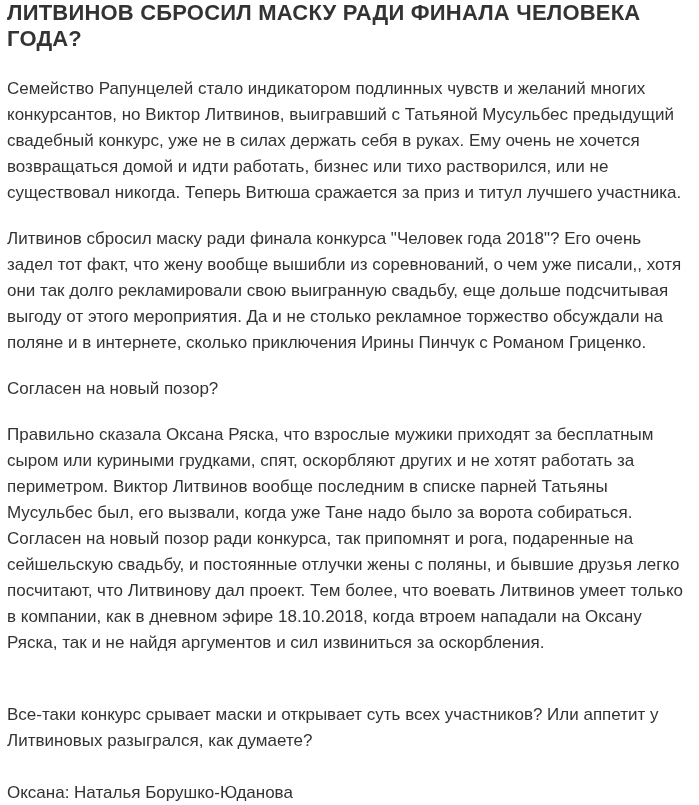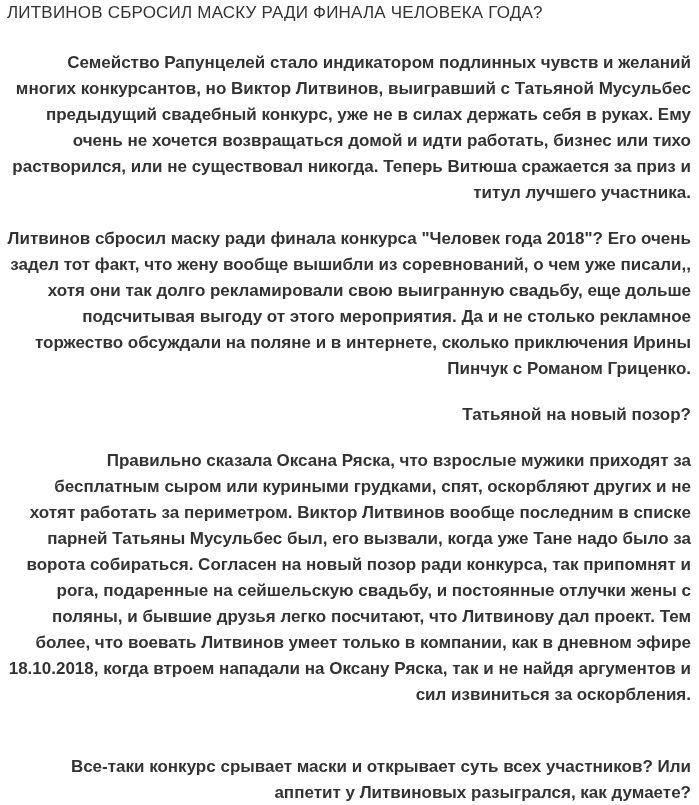--- a/index.html
+++ b/index.html
@@ -14,49 +14,48 @@
   }
   .page {
     box-sizing: border-box;
     width: 699px;
     padding: 0 8px 0 7px;
     font-family: "Liberation Sans", "DejaVu Sans", sans-serif;
     color: #333333;
     -webkit-font-smoothing: antialiased;
   }
   .title {
-    font-size: 17px;
-    font-weight: 400;
+    font-size: 22px;
+    font-weight: 700;
     line-height: 26px;
     letter-spacing: 0.2px;
     margin: 0 0 24px 0;
   }
   .para {
     font-size: 17px;
-    font-weight: 700;
+    font-weight: 400;
     line-height: 26px;
     margin: 0 0 20px 0;
     white-space: pre-line;
-    text-align: right;
   }
   .para.last {
     margin-bottom: 16px;
   }
 </style>
 </head>
 <body>
 
 <div class="page">
   <h1 class="title">ЛИТВИНОВ СБРОСИЛ МАСКУ РАДИ ФИНАЛА ЧЕЛОВЕКА ГОДА?</h1>
 
   <p class="para">Семейство Рапунцелей стало индикатором подлинных чувств и желаний многих конкурсантов, но Виктор Литвинов, выигравший с Татьяной Мусульбес предыдущий свадебный конкурс, уже не в силах держать себя в руках. Ему очень не хочется возвращаться домой и идти работать, бизнес или тихо растворился, или не существовал никогда. Теперь Витюша сражается за приз и титул лучшего участника.</p>
 
   <p class="para">Литвинов сбросил маску ради финала конкурса "Человек года 2018"? Его очень задел тот факт, что жену вообще вышибли из соревнований, о чем уже писали,, хотя они так долго рекламировали свою выигранную свадьбу, еще дольше подсчитывая выгоду от этого мероприятия. Да и не столько рекламное торжество обсуждали на поляне и в интернете, сколько приключения Ирины Пинчук с Романом Гриценко.</p>
 
-  <p class="para">Татьяной на новый позор?</p>
+  <p class="para">Согласен на новый позор?</p>
 
   <p class="para">Правильно сказала Оксана Ряска, что взрослые мужики приходят за бесплатным сыром или куриными грудками, спят, оскорбляют других и не хотят работать за периметром. Виктор Литвинов вообще последним в списке парней Татьяны Мусульбес был, его вызвали, когда уже Тане надо было за ворота собираться. Согласен на новый позор ради конкурса, так припомнят и рога, подаренные на сейшельскую свадьбу, и постоянные отлучки жены с поляны, и бывшие друзья легко посчитают, что Литвинову дал проект. Тем более, что воевать Литвинов умеет только в компании, как в дневном эфире 18.10.2018, когда втроем нападали на Оксану Ряска, так и не найдя аргументов и сил извиниться за оскорбления.</p>
 
   <p class="para last">
     <span>Все-таки конкурс срывает маски и открывает суть всех участников? Или аппетит у Литвиновых разыгрался, как думаете?</span><br>
     <span>Оксана: Наталья Борушко-Юданова</span>
   </p>
 </div>
 
 </body></html>

